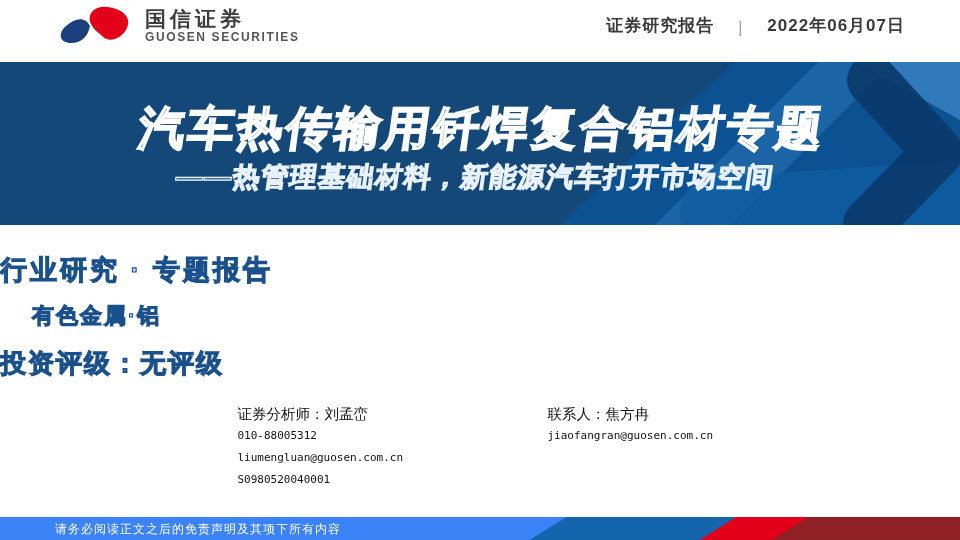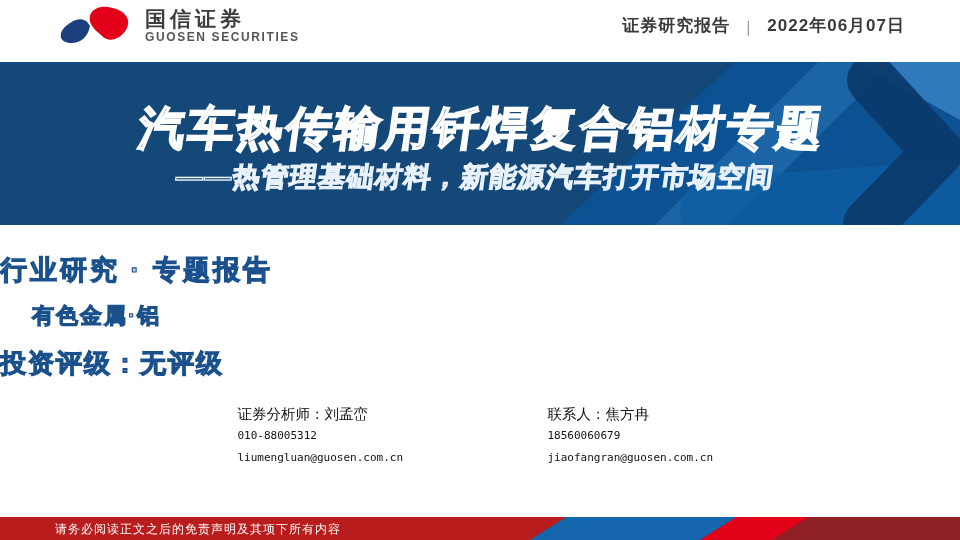--- a/index.html
+++ b/index.html
@@ -23,21 +23,21 @@
   .brand-text { display: flex; flex-direction: column; justify-content: center; }
   .brand-cn {
     font-size: 21px; font-weight: bold; color: #3d3d3d;
     letter-spacing: 4px; line-height: 24px;
   }
   .brand-en {
     font-size: 12px; color: #555; letter-spacing: 1.6px; line-height: 12px;
     font-weight: bold;
   }
   .report-meta {
-    display: flex; align-items: flex-end; gap: 16px;
+    display: flex; align-items: flex-end; gap: 24px;
     font-size: 17px; font-weight: bold; color: #3a3a3a;
     letter-spacing: 1px;
   }
   .report-meta .sep { color: #9aa0a6; font-weight: normal; font-size: 16px; }
 
   
   .banner {
     position: absolute; left: 0; top: 62px; width: 960px; height: 163px;
     background: #134879; overflow: hidden;
   }
@@ -83,21 +83,21 @@
   .contact-col.right { width: 175px; }
   .c-row {
     font-size: 13.5px; color: #111; line-height: 22px; white-space: nowrap;
   }
   .c-row.label { font-size: 14.5px; }
   .c-row.mono { font-family: "DejaVu Sans Mono", "Liberation Mono", monospace; font-size: 11px; }
 
   
   .bottombar {
     position: absolute; left: 0; top: 517px; width: 960px; height: 23px;
-    background: #b91c1c; overflow: hidden; padding-left: 13px;
+    background: #3b82f6; overflow: hidden; padding-left: 13px;
   }
   .foot-shape { position: absolute; top: -4px; height: 31px; }
   .foot-blue  { left: 548px; width: 190px; background: #1565ad; transform: skewX(-58deg); }
   .foot-red-dark2 { left: 860px; width: 180px; background: #9e232b; transform: skewX(-58deg); }
   .foot-red-dark  { left: 775px; width: 210px; background: #8e2026; transform: skewX(-58deg); }
   .foot-red-bright{ left: 718px; width: 72px;  background: #e30019; transform: skewX(-58deg); }
   .disclaimer {
     position: absolute; left: 55px; top: 4px;
     font-size: 12px; color: #ffffff; letter-spacing: 1px; white-space: nowrap;
   }
@@ -142,24 +142,24 @@
   <div class="hollow-blue mid-line1">行业研究 · 专题报告</div>
   <div class="hollow-blue mid-line2">有色金属·铝</div>
   <div class="hollow-blue mid-line3">投资评级：无评级</div>
 </div>
 
 <div class="contacts">
   <div class="contact-col">
     <div class="c-row label">证券分析师：刘孟峦</div>
     <div class="c-row mono">010-88005312</div>
     <div class="c-row mono">liumengluan@guosen.com.cn</div>
+    <div class="c-row mono">S0980520040001</div>
   </div>
   <div class="contact-col right">
     <div class="c-row label">联系人：焦方冉</div>
-    <div class="c-row mono">18560060679</div>
     <div class="c-row mono">jiaofangran@guosen.com.cn</div>
   </div>
 </div>
 
 <div class="bottombar">
   <div class="foot-shape foot-blue"></div>
   <div class="foot-shape foot-red-dark2"></div>
   <div class="foot-shape foot-red-dark"></div>
   <div class="foot-shape foot-red-bright"></div>
   <div class="disclaimer">请务必阅读正文之后的免责声明及其项下所有内容</div>

